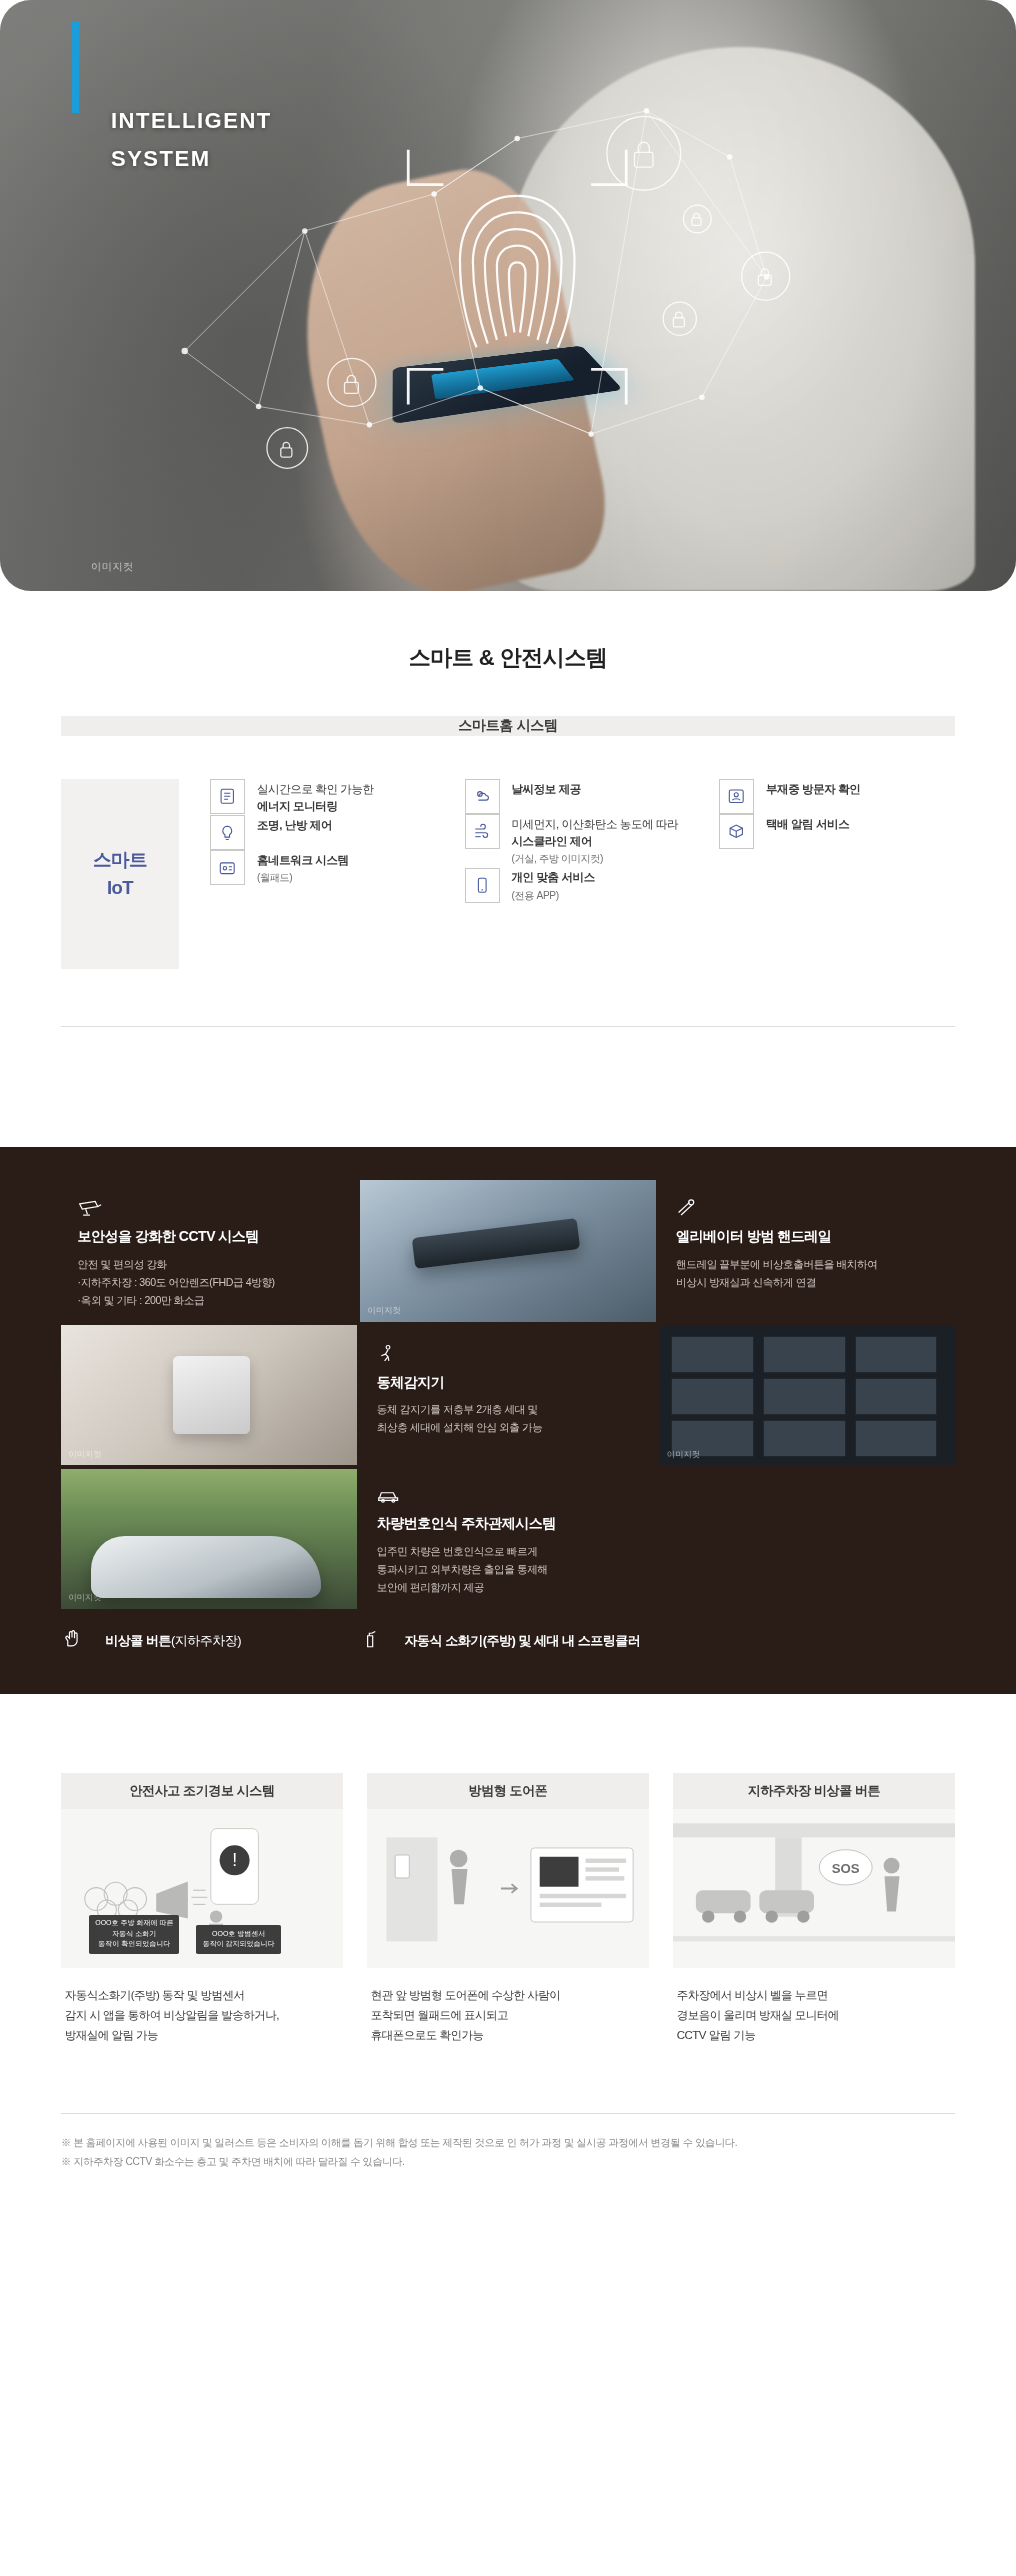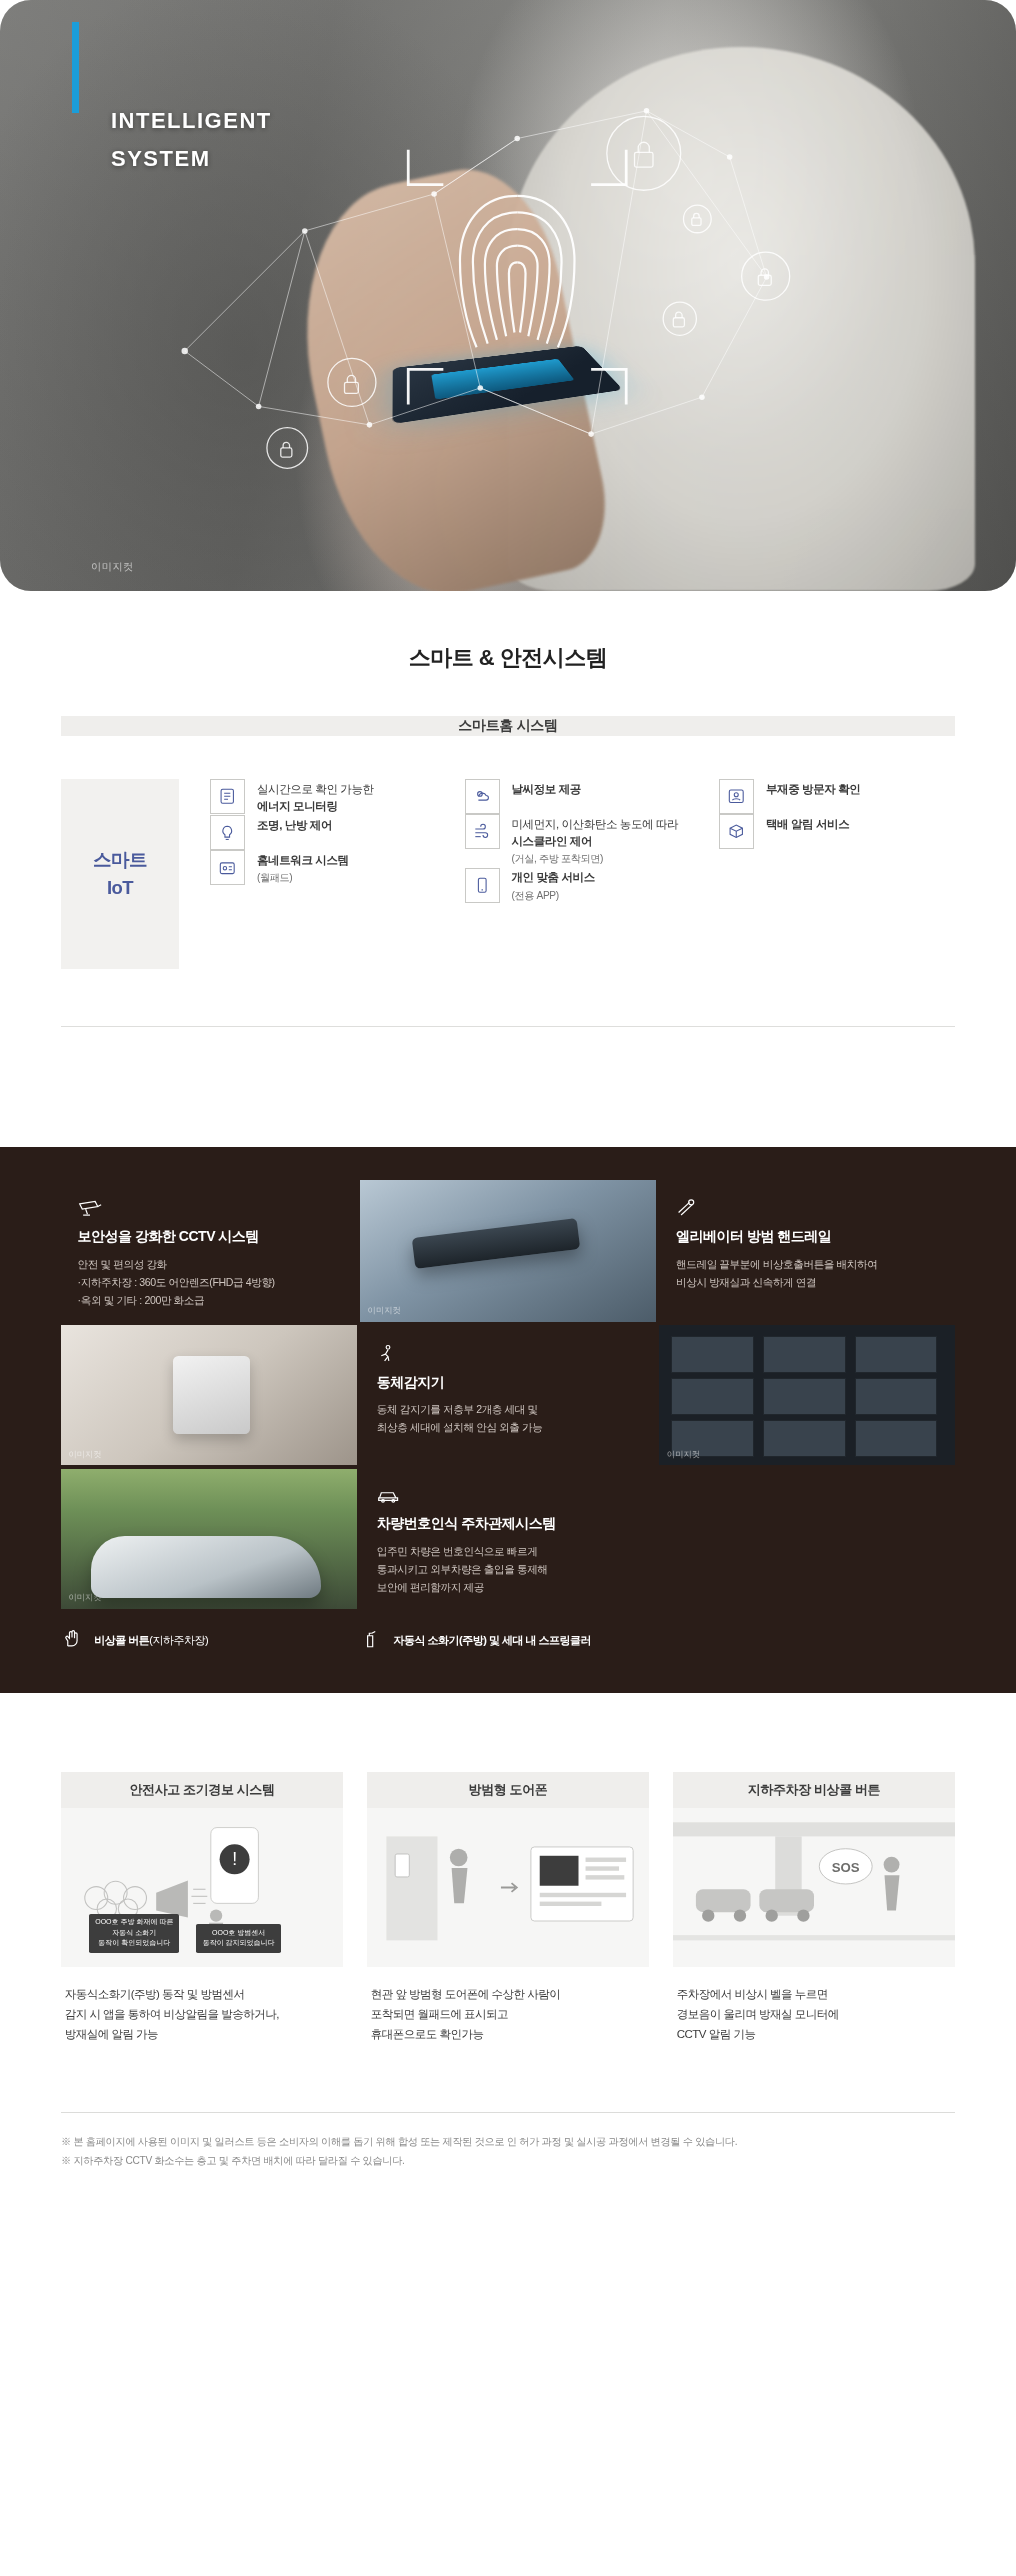--- a/index.html
+++ b/index.html
@@ -164,21 +164,21 @@
   .img-car:after{
     content:""; position:absolute; left:10%; bottom:8%; width:78%; height:44%;
     background: linear-gradient(160deg,#eef1f2,#b9c2c7 60%, #6f7a81);
     border-radius: 37px 55px 13px 13px;
     box-shadow: 0 9.2px 18.5px rgba(0,0,0,.3);
   }
   .dark-foot {
     display: grid; grid-template-columns: 1fr 1fr 1fr; gap: 3.7px;
     margin-top: 20.3px;
   }
-  .foot-item { display: flex; align-items: center; gap: 13px; color: #fff; font-size: 11px; font-weight: bold; letter-spacing: -0.5px; text-align: center; }
+  .foot-item { display: flex; align-items: center; gap: 24px; color: #fff; font-size: 13px; font-weight: bold; letter-spacing: -0.5px; text-align: center; }
 
   
   .sec-cards { padding: 79px 61px 0; }
   .cards { display: grid; grid-template-columns: 1fr 1fr 1fr; gap: 24px; }
   .card-head {
     background: #efeeec; text-align: center; padding: 9.2px 0;
     font-size: 13px; font-weight: bold; color: #3c3c3c; letter-spacing: -0.4px;
   }
   .card-ill {
     height: 159px; background: #f6f6f5; position: relative; overflow: hidden;
@@ -364,21 +364,21 @@
             <div class="feat-ico">
               <svg width="18.5" height="18.5" viewBox="0 0 24 24" fill="none" stroke="#4a5a9c" stroke-width="1.4">
                   <path d="M3 9h10a3 3 0 1 0-3-3"></path>
                   <path d="M3 14h13a3 3 0 1 1-3 3"></path>
                   <path d="M3 19h7"></path>
                 </svg>
             </div>
             <div class="feat-txt">
               <span>미세먼지, 이산화탄소 농도에 따라</span>
               <b>시스클라인 제어</b>
-              <span class="sub">(거실, 주방 포착되면)</span>
+              <span class="sub">(거실, 주방 이미지컷)</span>
             </div>
           </div>
           <div class="feat">
             <div class="feat-ico">
               <svg width="18.5" height="18.5" viewBox="0 0 24 24" fill="none" stroke="#4a5a9c" stroke-width="1.4">
                   <rect x="7" y="3" width="10" height="18" rx="2"></rect>
                   <path d="M11 18h2"></path>
                 </svg>
             </div>
             <div class="feat-txt">

